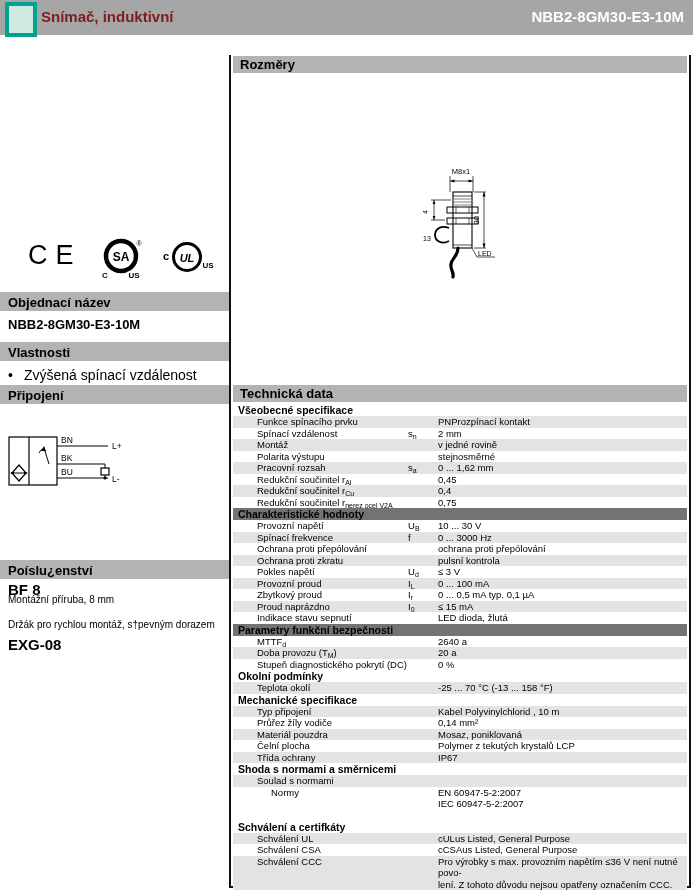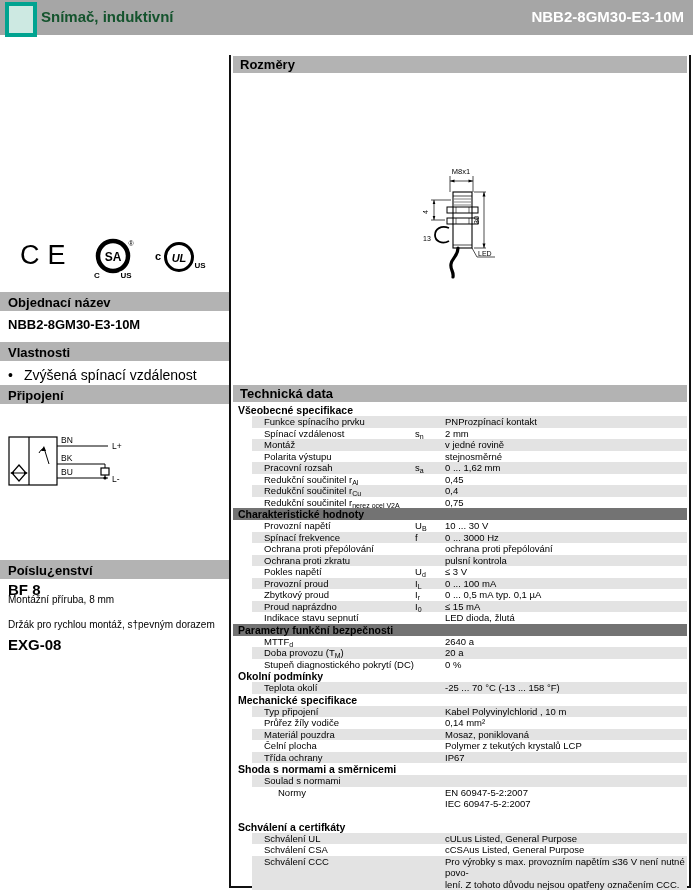--- a/index.html
+++ b/index.html
@@ -3,55 +3,55 @@
 <meta charset="utf-8">
 <style>
   html,body{margin:0;padding:0;background:#fff;}
   .page{position:relative;width:693px;height:890px;background:#fff;overflow:hidden;
         font-family:"Liberation Sans","DejaVu Sans",sans-serif;color:#000;}
 
   
   .topbar{position:absolute;left:0;top:2;width:693px;height:35px;background:#a6a6a6;}
   .logo-square{position:absolute;left:5px;top:2px;width:24px;height:27px;
                background:#cde9e2;border:4px solid #00a390;}
-  .topbar-title{position:absolute;left:41px;top:8px;font-size:15px;font-weight:bold;color:#14532d;}
+  .topbar-title{position:absolute;left:41px;top:8px;font-size:15px;font-weight:bold;color:#7f1d1d;}
   .topbar-product{position:absolute;right:9px;top:8px;font-size:15px;font-weight:bold;color:#fff;}
 
   
   .lc-bar{position:absolute;left:0;width:229px;height:19px;background:#b3b3b3;
           font-size:13px;font-weight:bold;padding:3px 8px 0 8px;box-sizing:border-box;}
   .order-value{position:absolute;left:8px;top:317px;font-size:13px;font-weight:bold;}
   .feature-item{position:absolute;left:8px;top:367px;font-size:14px;font-weight:normal;}
   .feature-item::before{content:"•";display:inline-block;width:16px;}
   .acc-name{position:absolute;left:8px;font-size:15px;font-weight:bold;}
   .acc-desc{position:absolute;left:8px;font-size:10px;}
 
   
-  .certs{position:absolute;left:0;top:234px;width:250px;height:52px;}
+  .certs{position:absolute;left:8px;top:234px;width:250px;height:52px;}
   .ce-mark{position:absolute;left:20px;top:6px;font-size:27px;font-weight:400;letter-spacing:8px;}
   .csa-mark{position:absolute;left:90px;top:0;}
   .ul-mark{position:absolute;left:150px;top:4px;}
 
   
   .right-col{position:absolute;left:229px;top:55px;width:462px;height:833px;
              border-left:2px solid #111;border-right:2px solid #111;border-bottom:2px solid #111;
              box-sizing:border-box;}
   .rc-bar{position:absolute;left:2px;right:2px;height:17px;background:#b3b3b3;
           font-size:13px;font-weight:bold;padding:1px 0 0 7px;box-sizing:border-box;}
   #rozmery-bar{top:1px;}
   #technicka-bar{top:330px;}
   .drawing{position:absolute;left:187px;top:108px;width:90px;height:120px;}
   .wiring{position:absolute;left:5px;top:432px;width:175px;height:72px;}
 
   
   #tech-table{position:absolute;left:2px;right:2px;top:349px;font-size:9.5px;line-height:11.5px;}
   .tg-heading{font-size:10.5px;font-weight:bold;line-height:12px;min-height:12px;padding-left:5px;}
   .tg-heading.shaded{background:#737373;}
   .tg-heading.gap{margin-top:11px;}
-  .trow{display:grid;grid-template-columns:151px 30px auto;padding-left:12px;min-height:11.5px;margin-left:19px;}
+  .trow{display:grid;grid-template-columns:151px 30px auto;padding-left:24px;min-height:11.5px;}
   .trow.shaded{background:#e3e3e3;}
   .tlbl.ind2{padding-left:14px;}
   .tval{white-space:pre-line;}
   sub{font-size:7px;vertical-align:-2px;line-height:0;}
 
   svg text{font-family:"Liberation Sans","DejaVu Sans",sans-serif;}
 </style>
 </head>
 <body>
 

